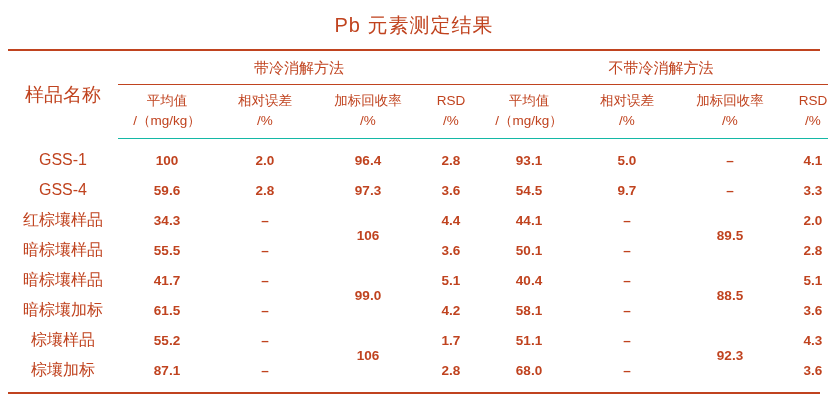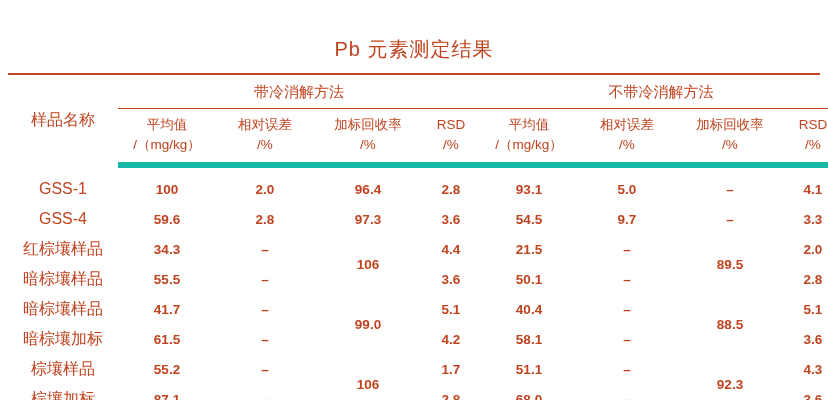--- a/index.html
+++ b/index.html
@@ -20,42 +20,41 @@
     box-sizing: border-box;
     position: relative;
   }
   .title {
     text-align: center;
     font-size: 20px;
     color: #c0431f;
     letter-spacing: 1px;
     padding: 12px 0 10px 0;
     font-weight: normal;
-    margin-top: 24px;
   }
   .rule {
     height: 2px;
     background: #c0431f;
     margin: 0 8px;
   }
   table {
     width: 812px;
     margin: 0 8px;
     border-collapse: collapse;
     table-layout: fixed;
   }
   th, td {
     border: none;
     font-weight: normal;
     color: #c0431f;
     text-align: center;
     vertical-align: middle;
   }
   .hdr-name {
-    font-size: 16px;
+    font-size: 19px;
     width: 110px;
     padding: 8px 0;
   }
   .grp {
     font-size: 15px;
     padding: 8px 0 6px 0;
   }
   .grp-underline {
     border-bottom: 1px solid #c0431f;
     text-align: center;
@@ -72,21 +71,21 @@
     font-size: 13.5px;
     padding: 3px 0;
     height: 24px;
     font-weight: bold;
   }
   td.name {
     font-size: 16px;
     padding: 3px 0;
   }
   .hdr-row-line td, .hdr-row-line th {
-    border-bottom: 6px solid #14b8a6;
+    border-bottom: 1px solid #14b8a6;
   }
   .spacer {
     height: 4px;
   }
   .bottom-rule {
     position: absolute;
     left: 8px;
     right: 8px;
     bottom: 6px;
     height: 2px;
@@ -184,21 +183,21 @@
       <td class="cell">–</td>
       <td class="cell">3.3</td>
     </tr>
 
     <tr>
       <td class="name">红棕壤样品</td>
       <td class="cell">34.3</td>
       <td class="cell">–</td>
       <td class="cell" rowspan="2">106</td>
       <td class="cell">4.4</td>
-      <td class="cell">21.5</td>
+      <td class="cell">44.1</td>
       <td class="cell">–</td>
       <td class="cell" rowspan="2">89.5</td>
       <td class="cell">2.0</td>
     </tr>
 
     <tr>
       <td class="name">暗棕壤样品</td>
       <td class="cell">55.5</td>
       <td class="cell">–</td>
       <td class="cell">3.6</td>

